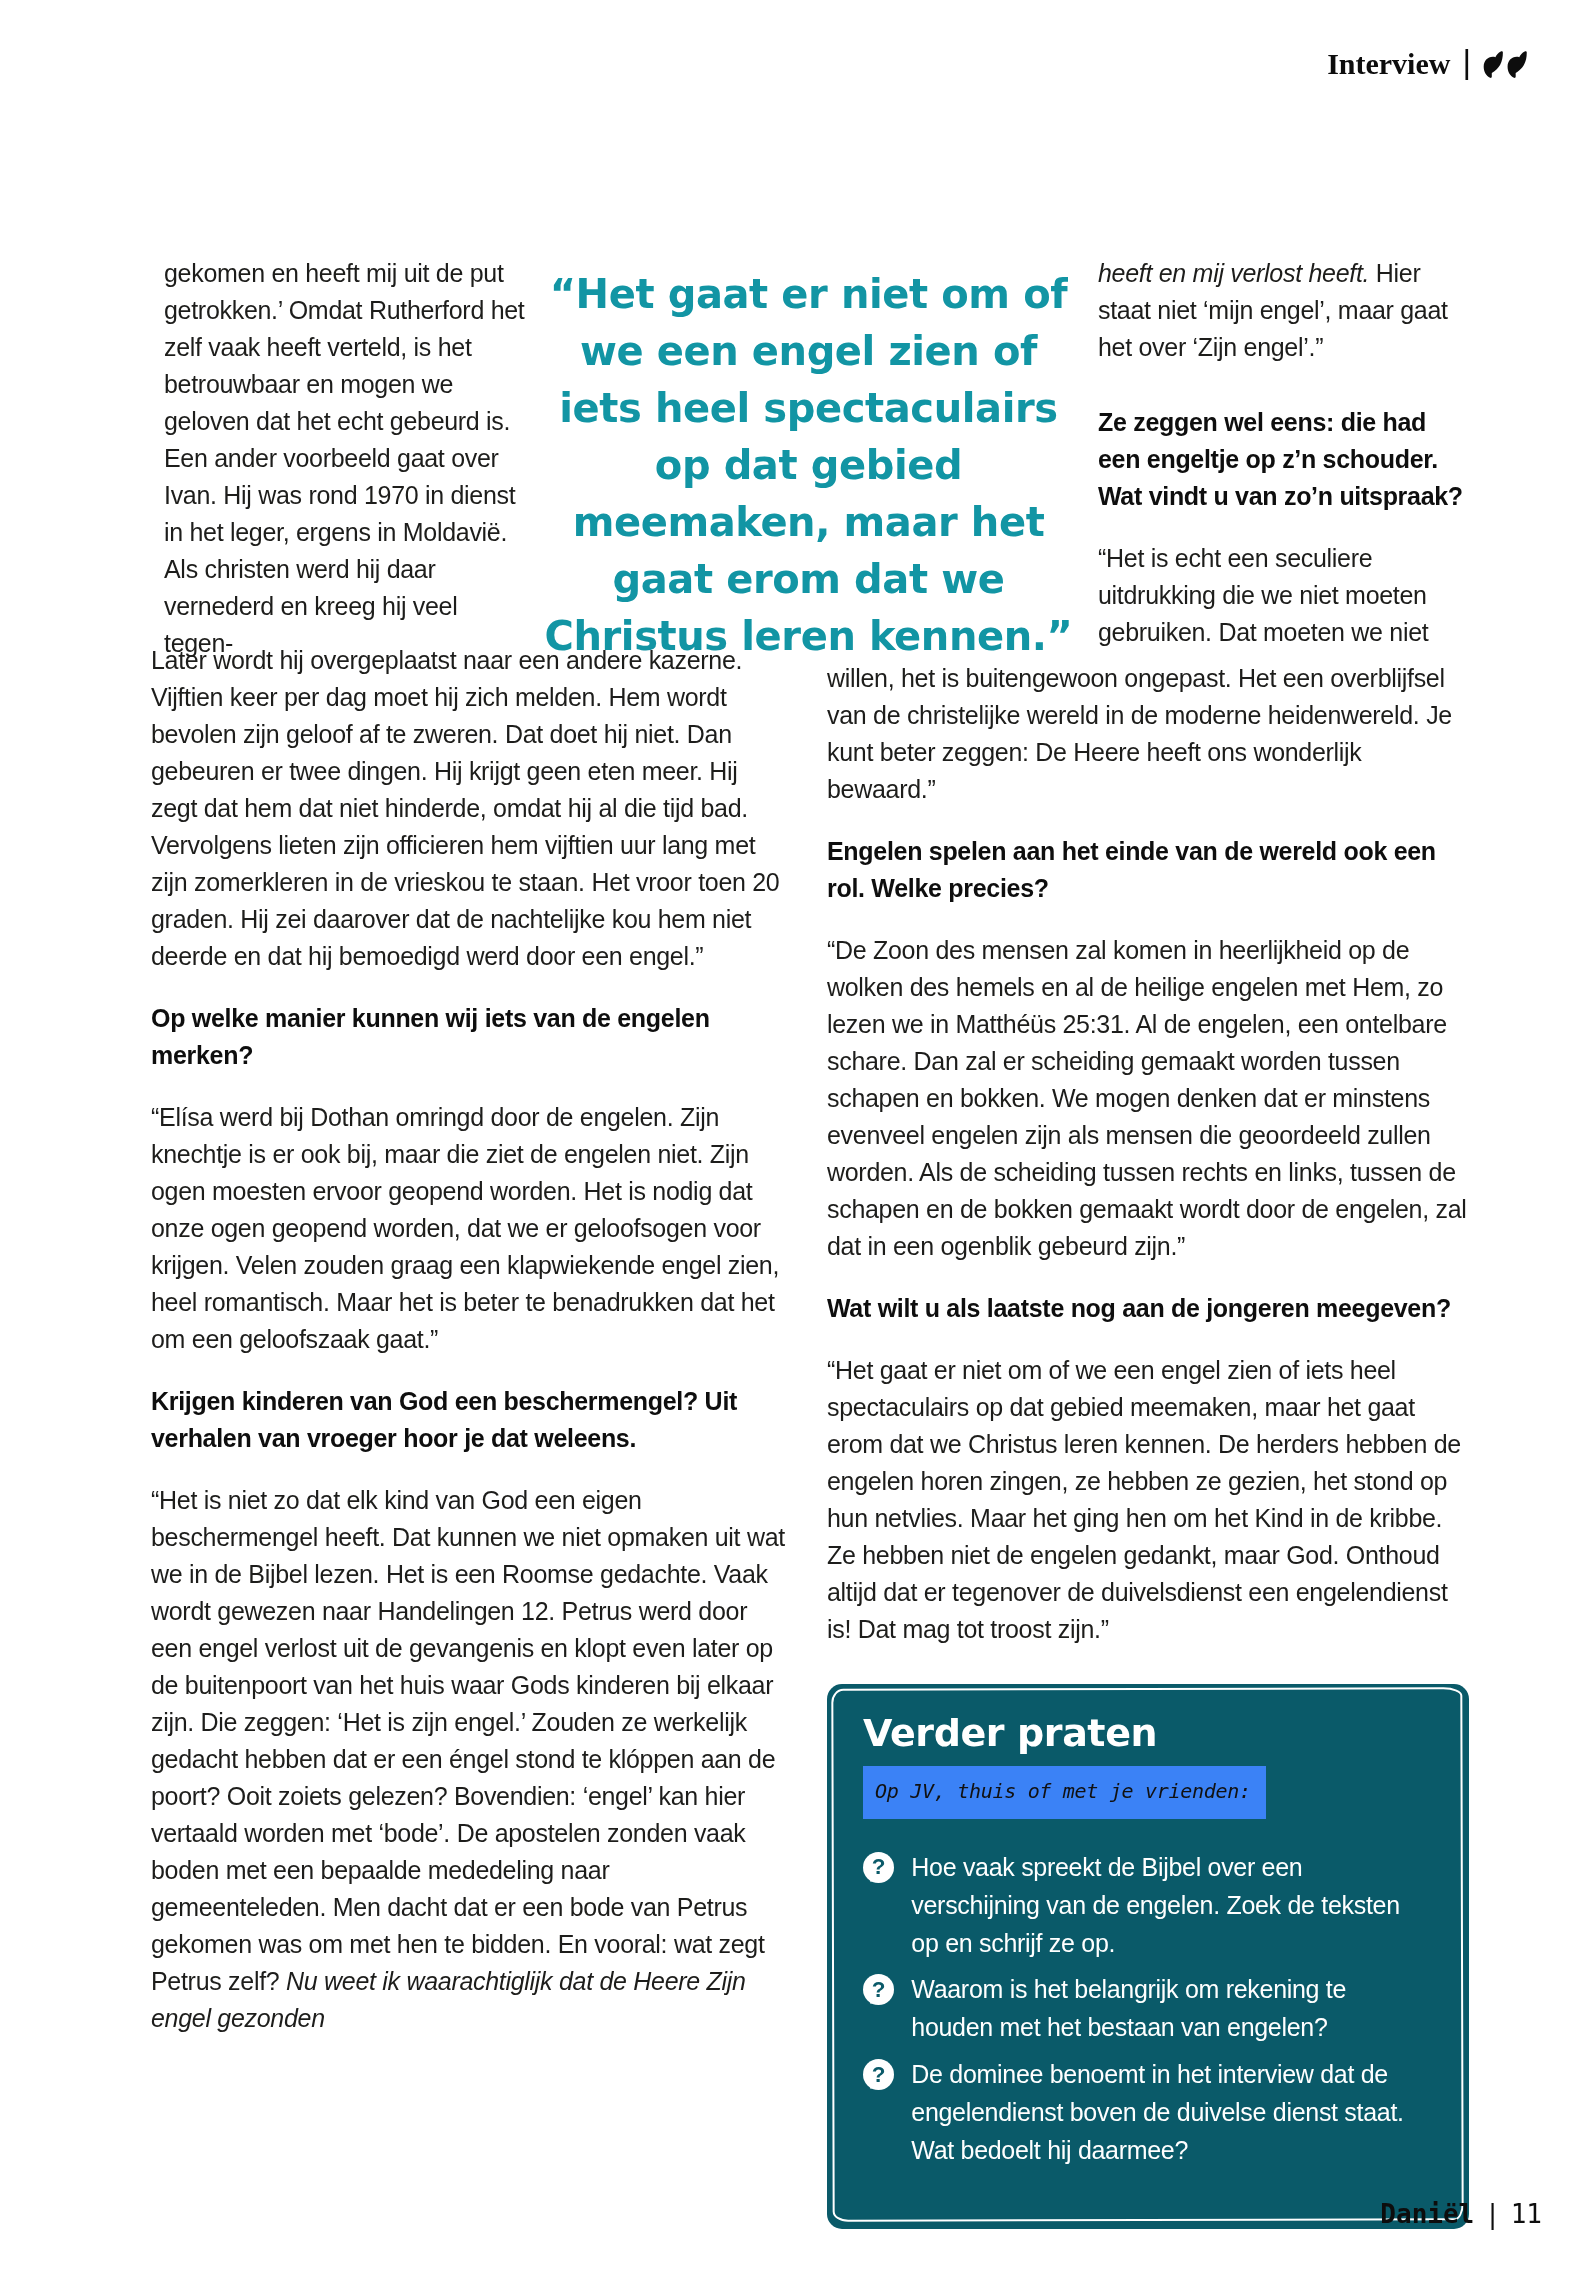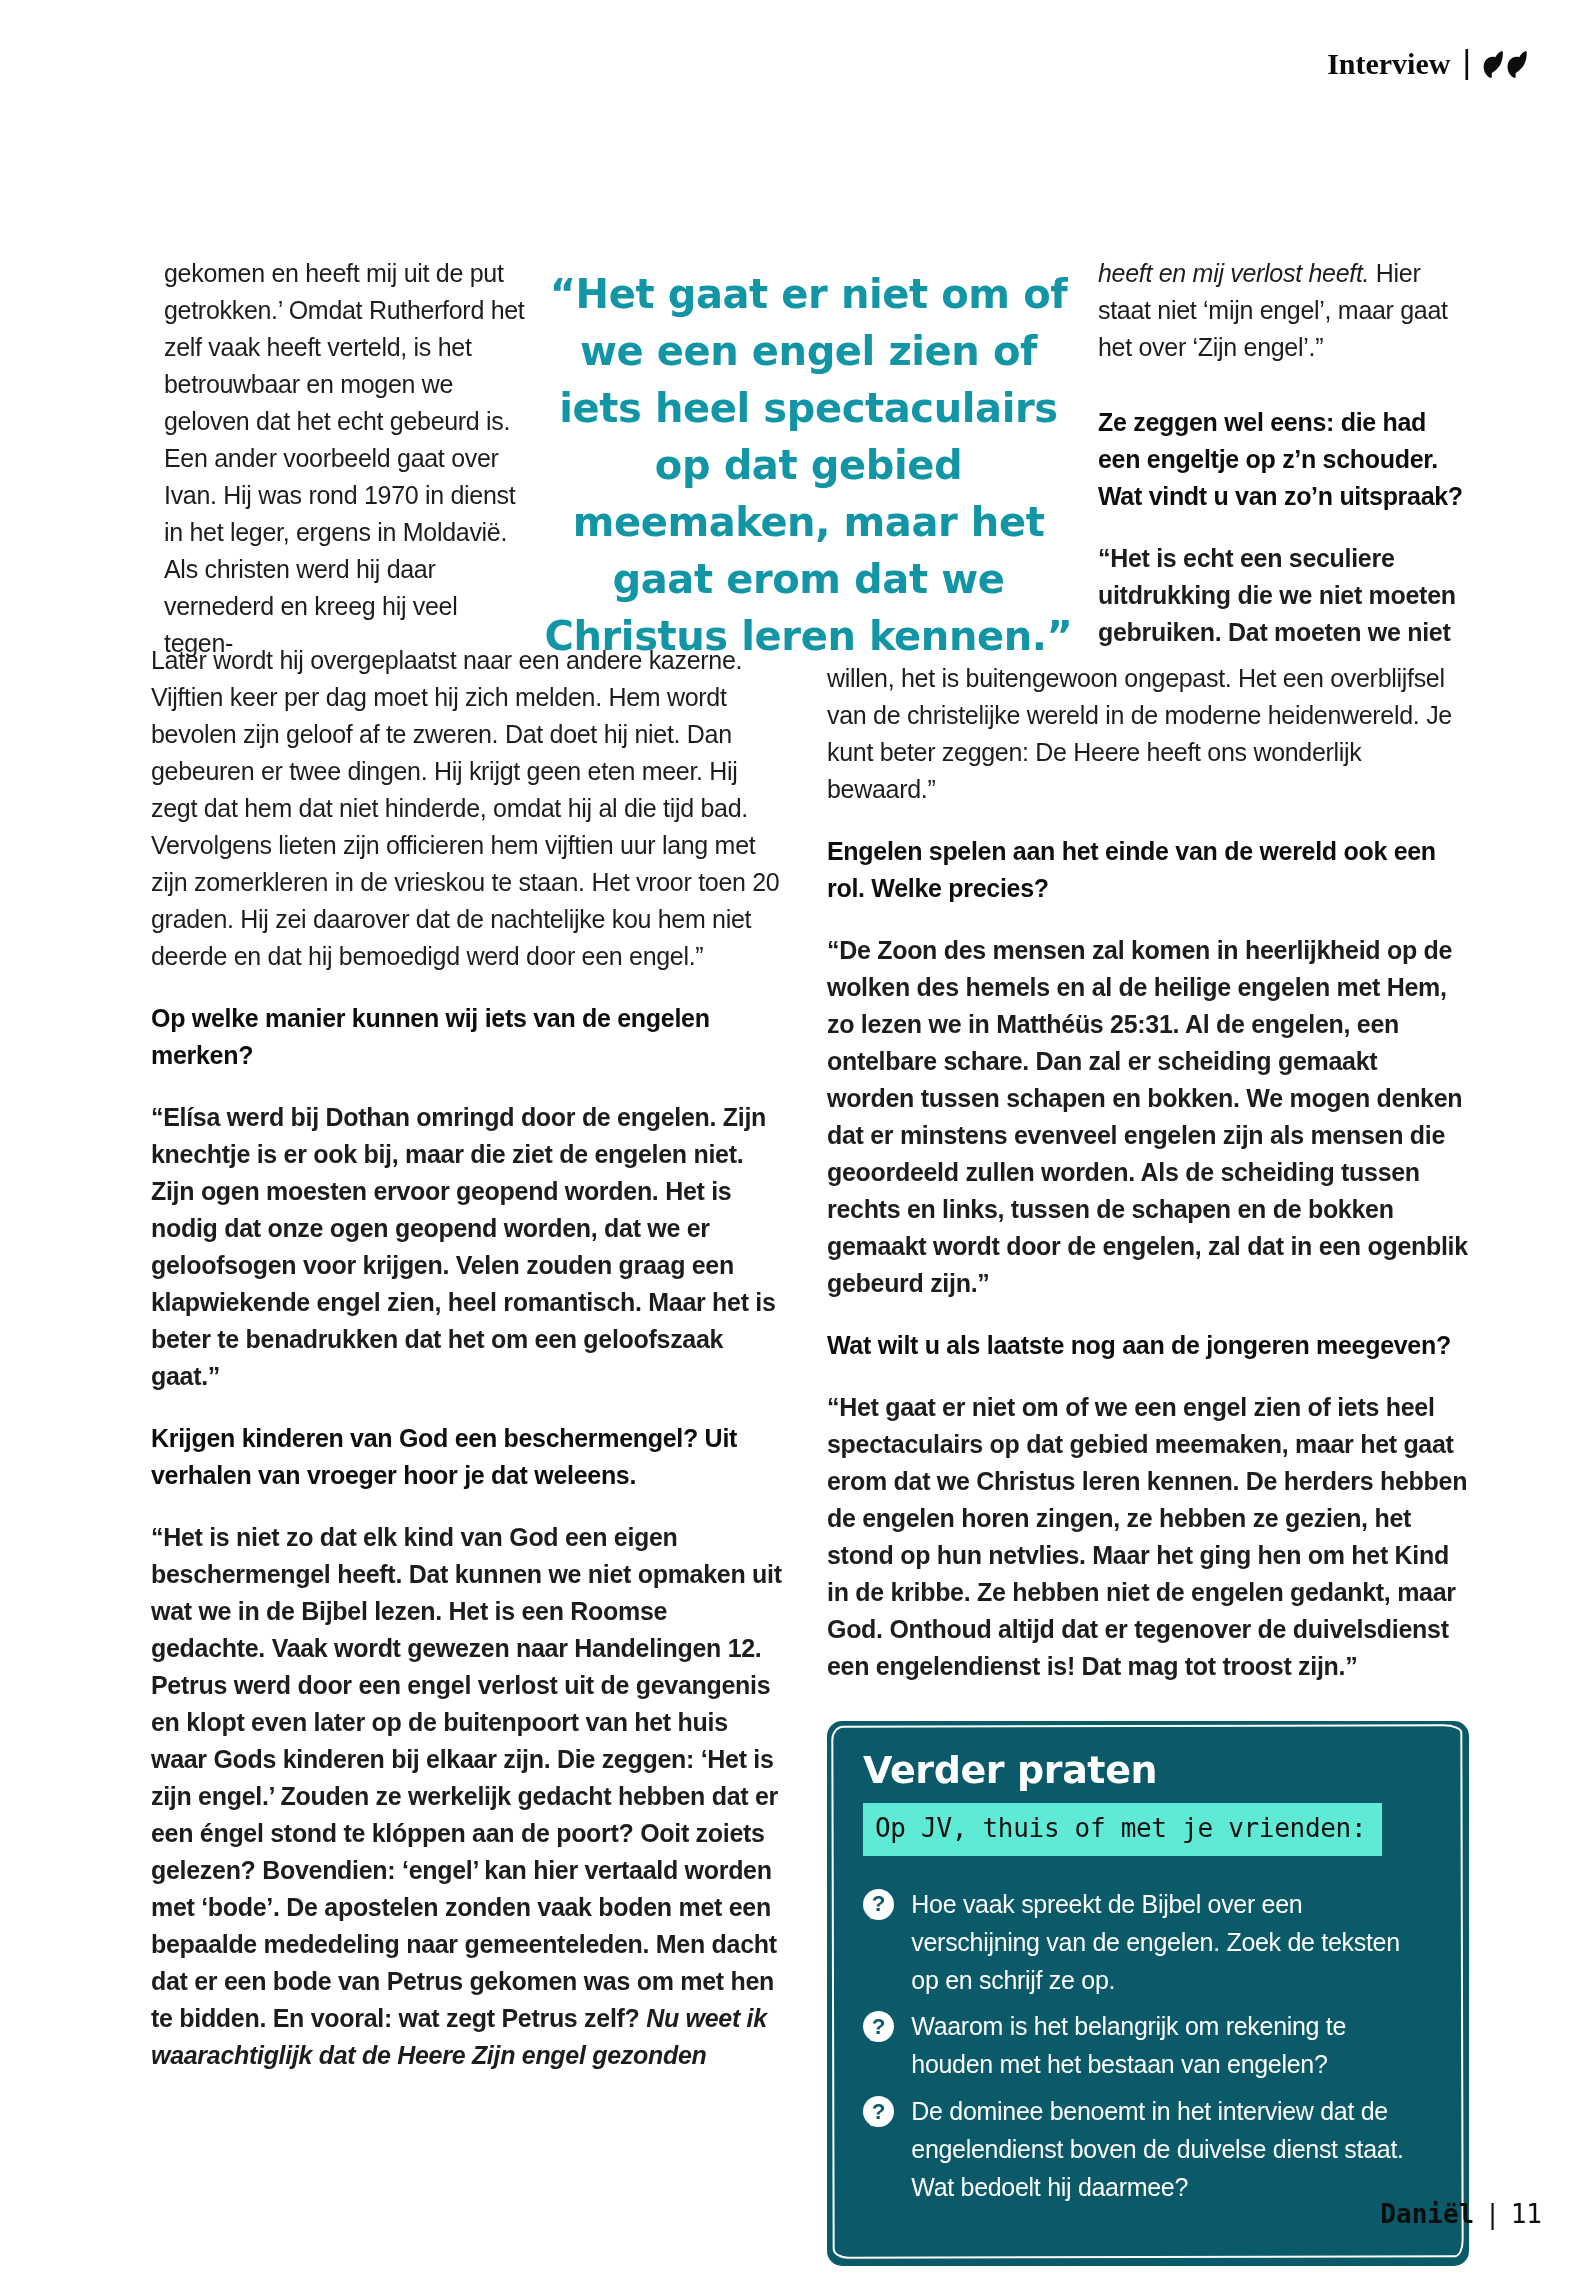--- a/index.html
+++ b/index.html
@@ -16,21 +16,21 @@
     position:absolute;top:45px;right:59px;
     display:flex;align-items:center;gap:12px;
     font-family:"Liberation Serif", serif;
     font-weight:bold;font-size:30px;color:#0d0d0d;
   }
   .header .pipe{font-family:"Liberation Sans",sans-serif;font-weight:400;font-size:33px;transform:translateY(-1.7px);}
   .header svg{display:block;}
   
   .bodytext{font-size:25px;line-height:37px;letter-spacing:-0.3px;}
   .question{font-weight:bold;color:#0e0e0e;}
-  .answer{margin-top:0;font-weight:bold;}
+  .answer{margin-top:0;}
   .para2{margin-top:0;}
   .it{font-style:italic;}
   
   .col-top-left{position:absolute;left:164px;top:255px;width:369px;}
   .col-top-right{position:absolute;left:1098px;top:255px;width:373px;}
   .col-top-right .question{margin-top:38px;}
   .pullquote{
     position:absolute;left:542px;top:266px;width:533px;
     text-align:center;
     font-size:40px;line-height:57px;font-weight:800;letter-spacing:-0.4px;
@@ -55,25 +55,26 @@
     pointer-events:none;
   }
   .vbox-inner{position:relative;}
   .vbox-title{
     font-family:"DejaVu Sans", sans-serif;
     font-weight:800;font-size:38px;letter-spacing:-0.4px;
     margin:0 0 14px 0;
   }
   .vbox-strip{
     display:inline-block;
-    background:#5eead4;color:#111111;
+    background:#3b82f6;color:#111111;
     font-family:"DejaVu Sans Mono", monospace;
-    font-size:26px;font-weight:500;
+    font-size:20px;font-weight:500;
     padding:7px 15.5px 8.6px 12px;
     margin-bottom:29px;
+    font-style:italic;
   }
   .vitem{display:flex;gap:17.3px;margin-bottom:8.6px;font-size:25px;line-height:38px;letter-spacing:-0.3px;}
   .qicon{
     flex:0 0 31px;width:31px;height:31px;margin-top:4.3px;
     background:#ffffff;border-radius:50%;
     display:flex;align-items:center;justify-content:center;
     font-weight:bold;font-size:22.4px;
     position:relative;
   }
   .qicon::after{

